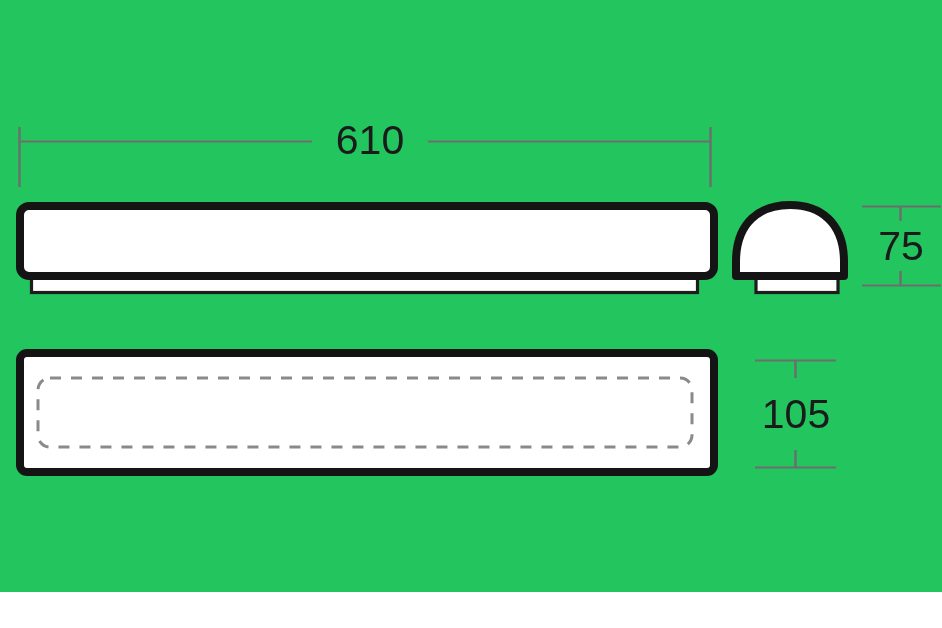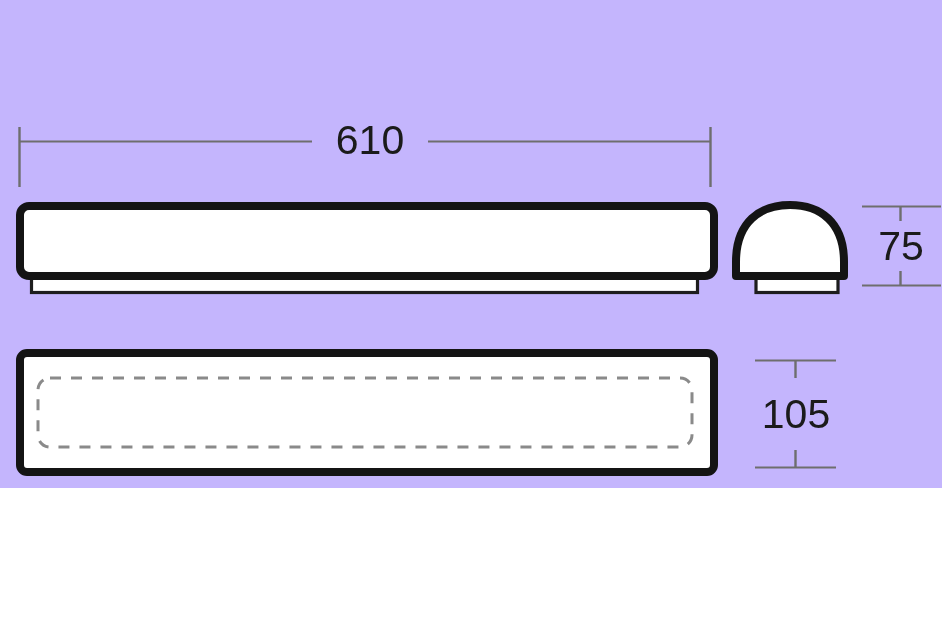--- a/index.html
+++ b/index.html
@@ -6,22 +6,22 @@
     margin: 0;
     padding: 0;
     background: #ffffff;
   }
   body {
     font-family: "Liberation Sans", sans-serif;
   }
   #drawing-root {
     position: relative;
     width: 942px;
-    height: 488px;
-    background: #c4b5fd;
+    height: 592px;
+    background: #22c55e;
     overflow: hidden;
   }
   #tech-svg {
     position: absolute;
     left: 0;
     top: 0;
     display: block;
   }
   .dim-text {
     font-family: "Liberation Sans", sans-serif;

